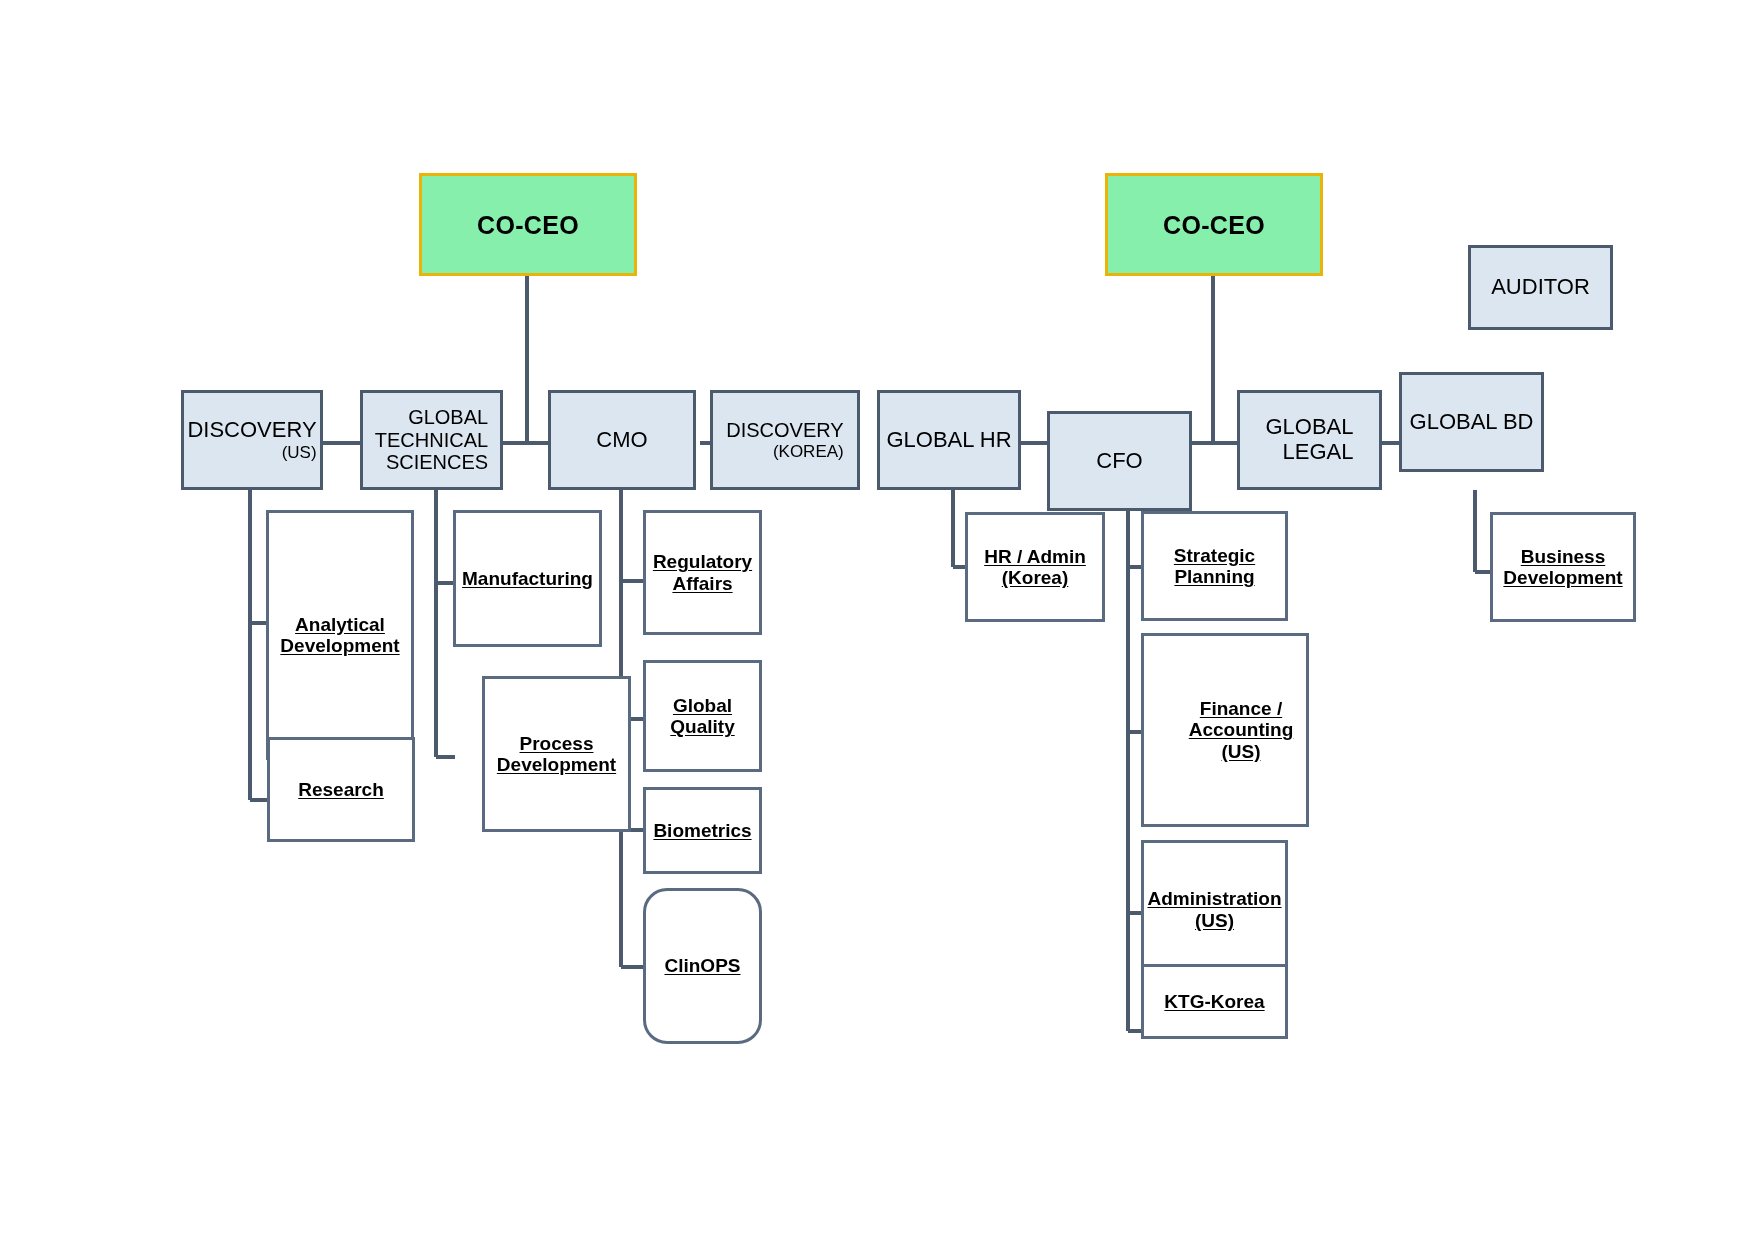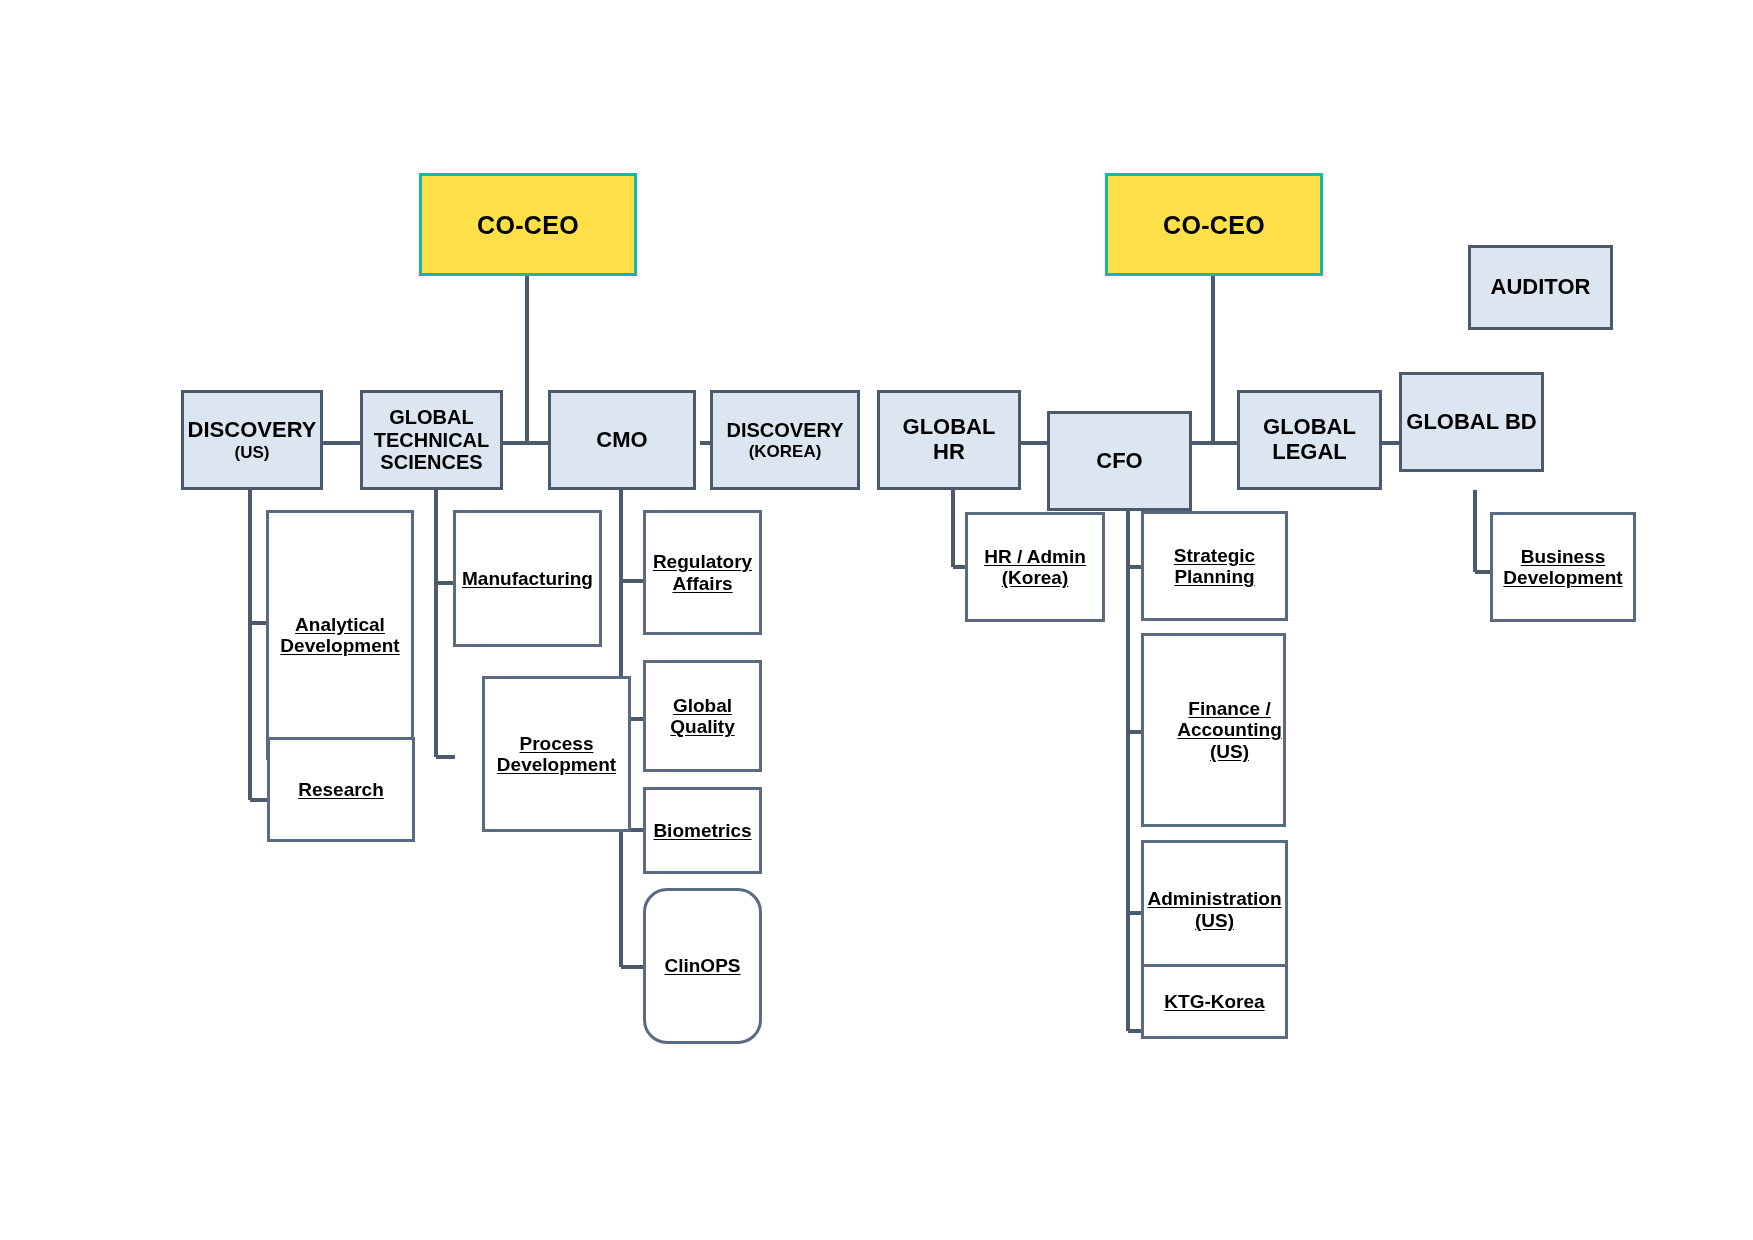--- a/index.html
+++ b/index.html
@@ -32,36 +32,37 @@
     text-align: center;
     z-index: 5;
   }
   .node .label {
     line-height: 1.12;
     color: #000000;
     padding: 0 4px;
   }
   
   .node.exec {
-    background: #fde047;
-    border: 3px solid #14b8a6;
+    background: #86efac;
+    border: 3px solid #eab308;
   }
   .node.exec .label {
     font-weight: bold;
     font-size: 25px;
     letter-spacing: 0.3px;
   }
   
   .node.dept {
     background: #DCE6F1;
     border: 3px solid #4c5a6e;
   }
   .node.dept .label {
-    font-weight: bold;
+    font-weight: normal;
     font-size: 22px;
+    text-align: right;
   }
   .node.dept .label .sub {
     font-size: 17px;
     display: block;
   }
   .node.dept.small .label { font-size: 20px; }
   
   .node.leaf {
     background: #FFFFFF;
     border: 3px solid #5a6a80;
@@ -229,21 +230,21 @@
     </span>
   </div>
 
   <div class="node leaf" style="left:1141px; top:511px; width:147px; height:110px;">
     <span class="label">
       <span>Strategic</span><br>
       <span>Planning</span>
     </span>
   </div>
 
-  <div class="node leaf" style="left:1141px; top:633px; width:145px; height:194px;padding-left:32px;">
+  <div class="node leaf" style="left:1141px; top:633px; width:168px; height:194px;padding-left:32px;">
     <span class="label">
       <span>Finance /</span><br>
       <span>Accounting (US)</span>
     </span>
   </div>
 
   <div class="node leaf" style="left:1141px; top:840px; width:147px; height:139px;">
     <span class="label">
       <span>Administration</span><br>
       <span>(US)</span>

